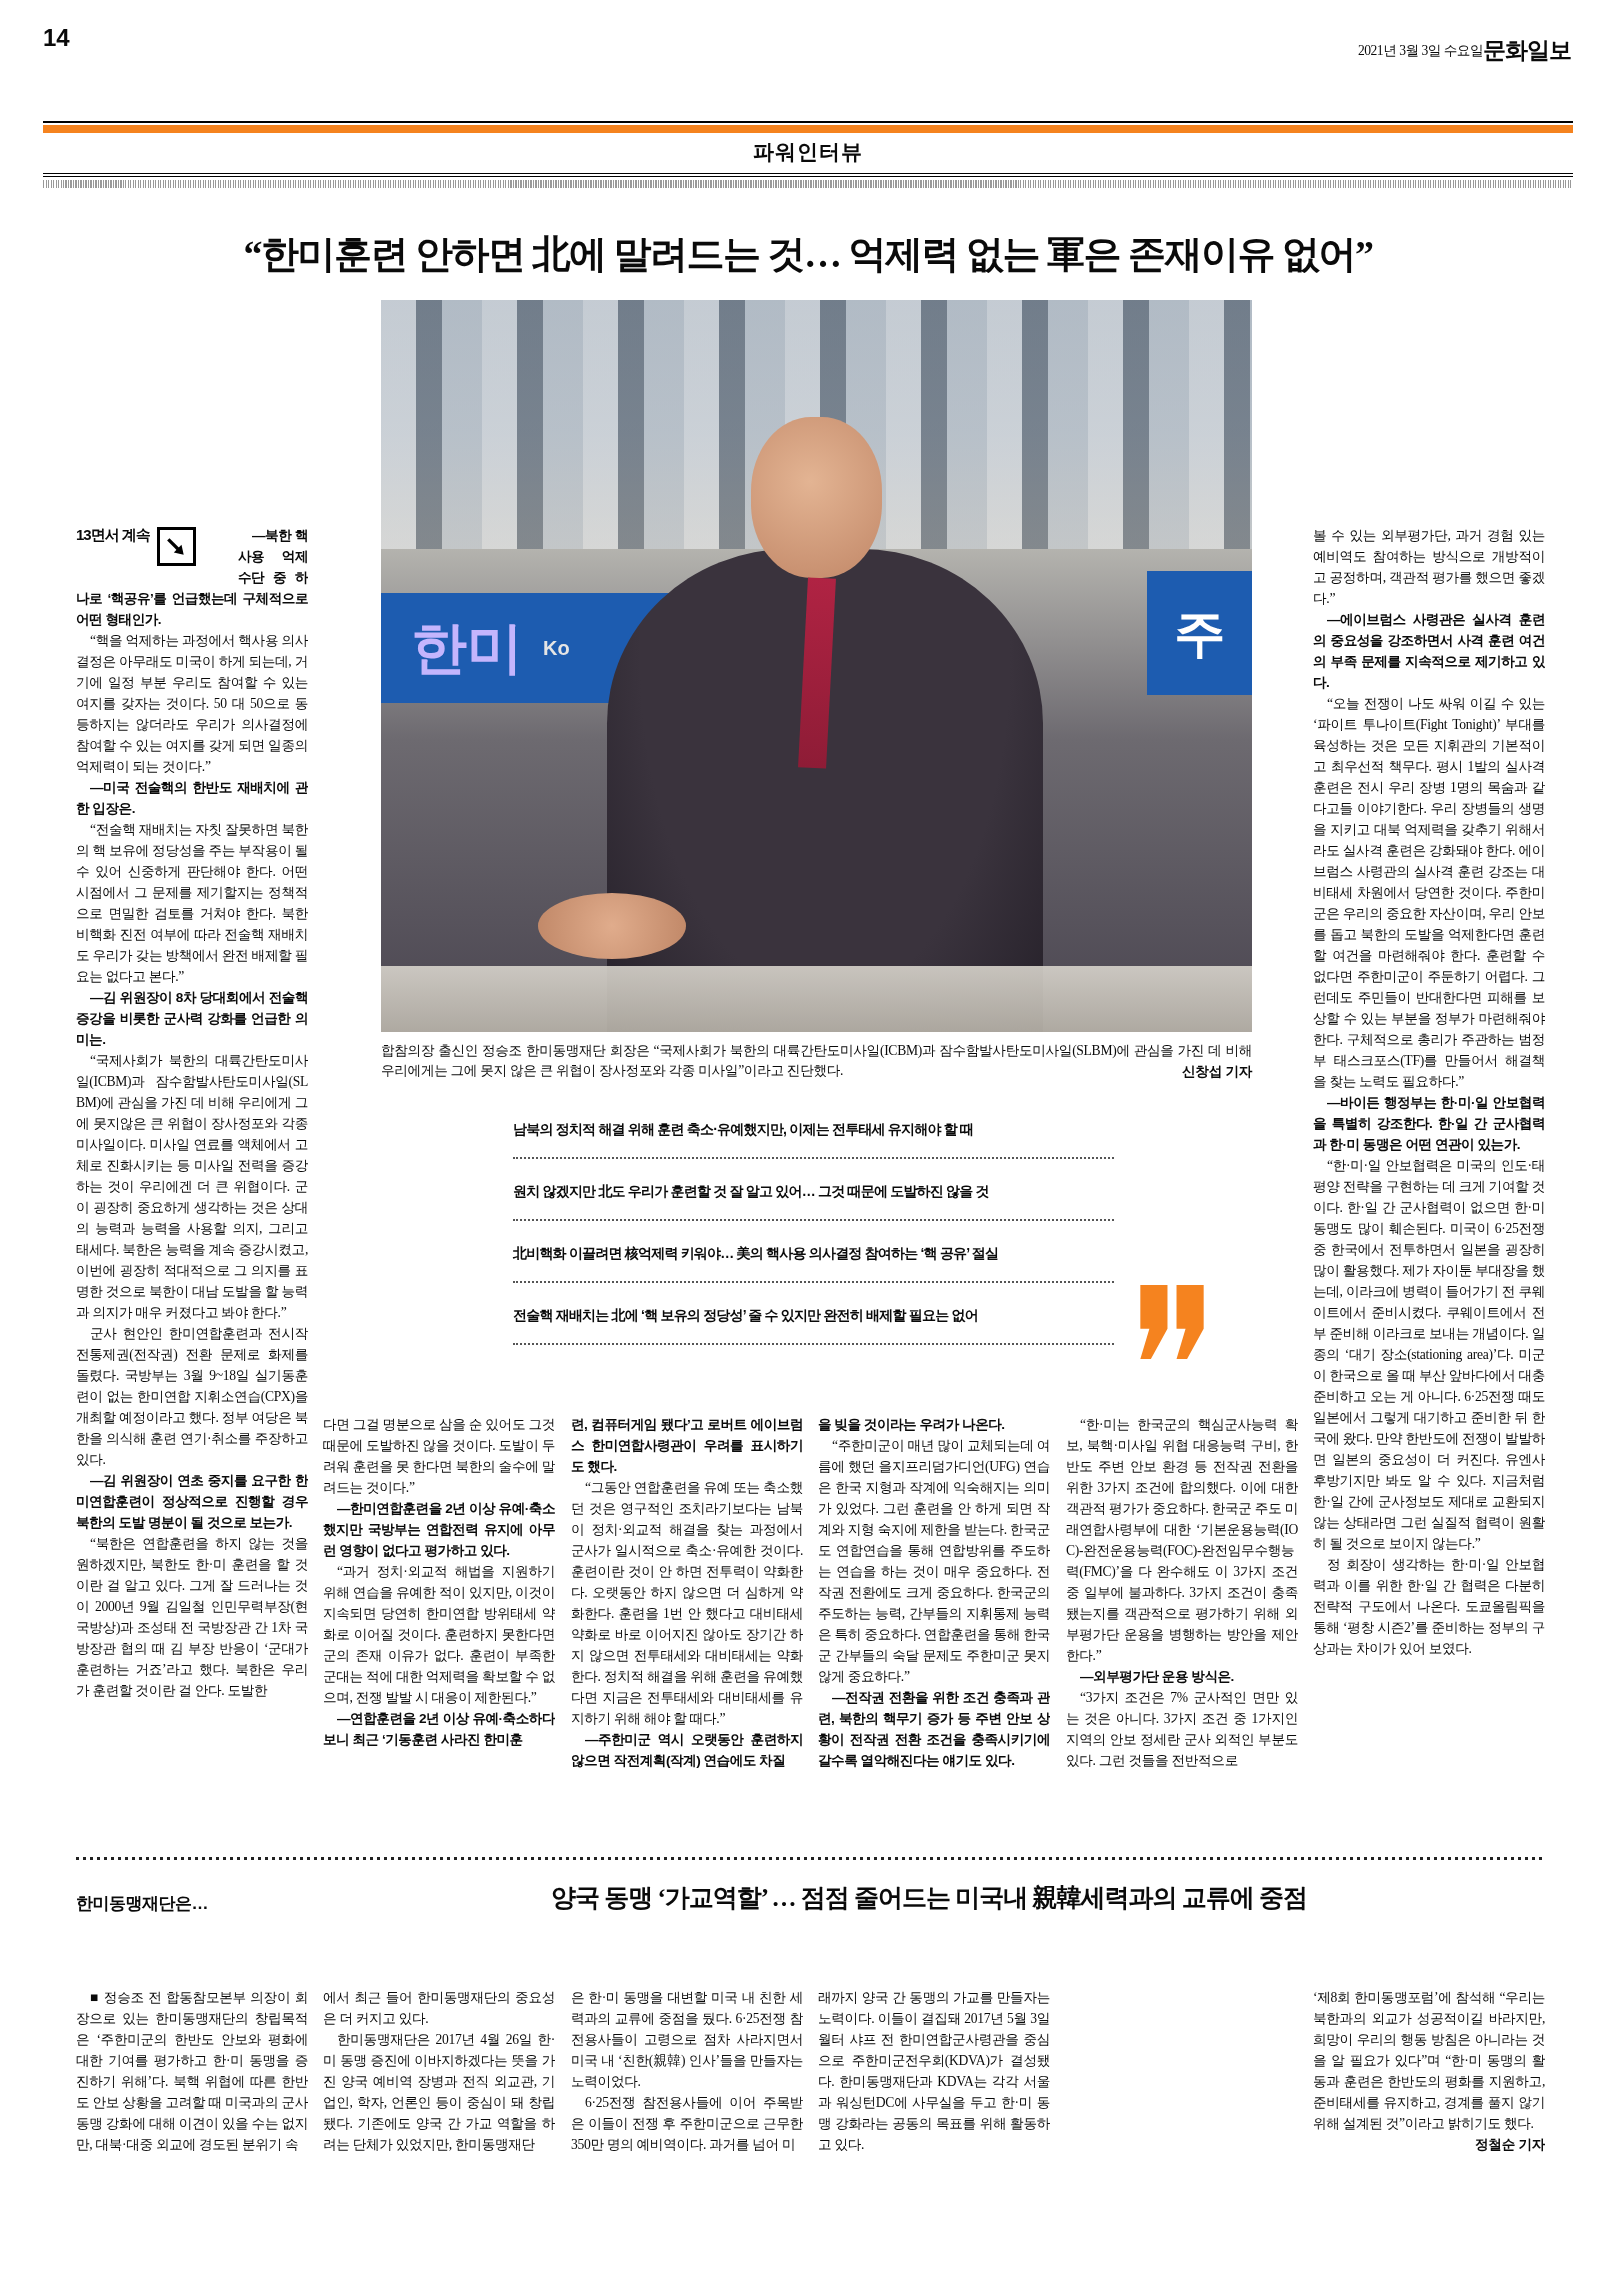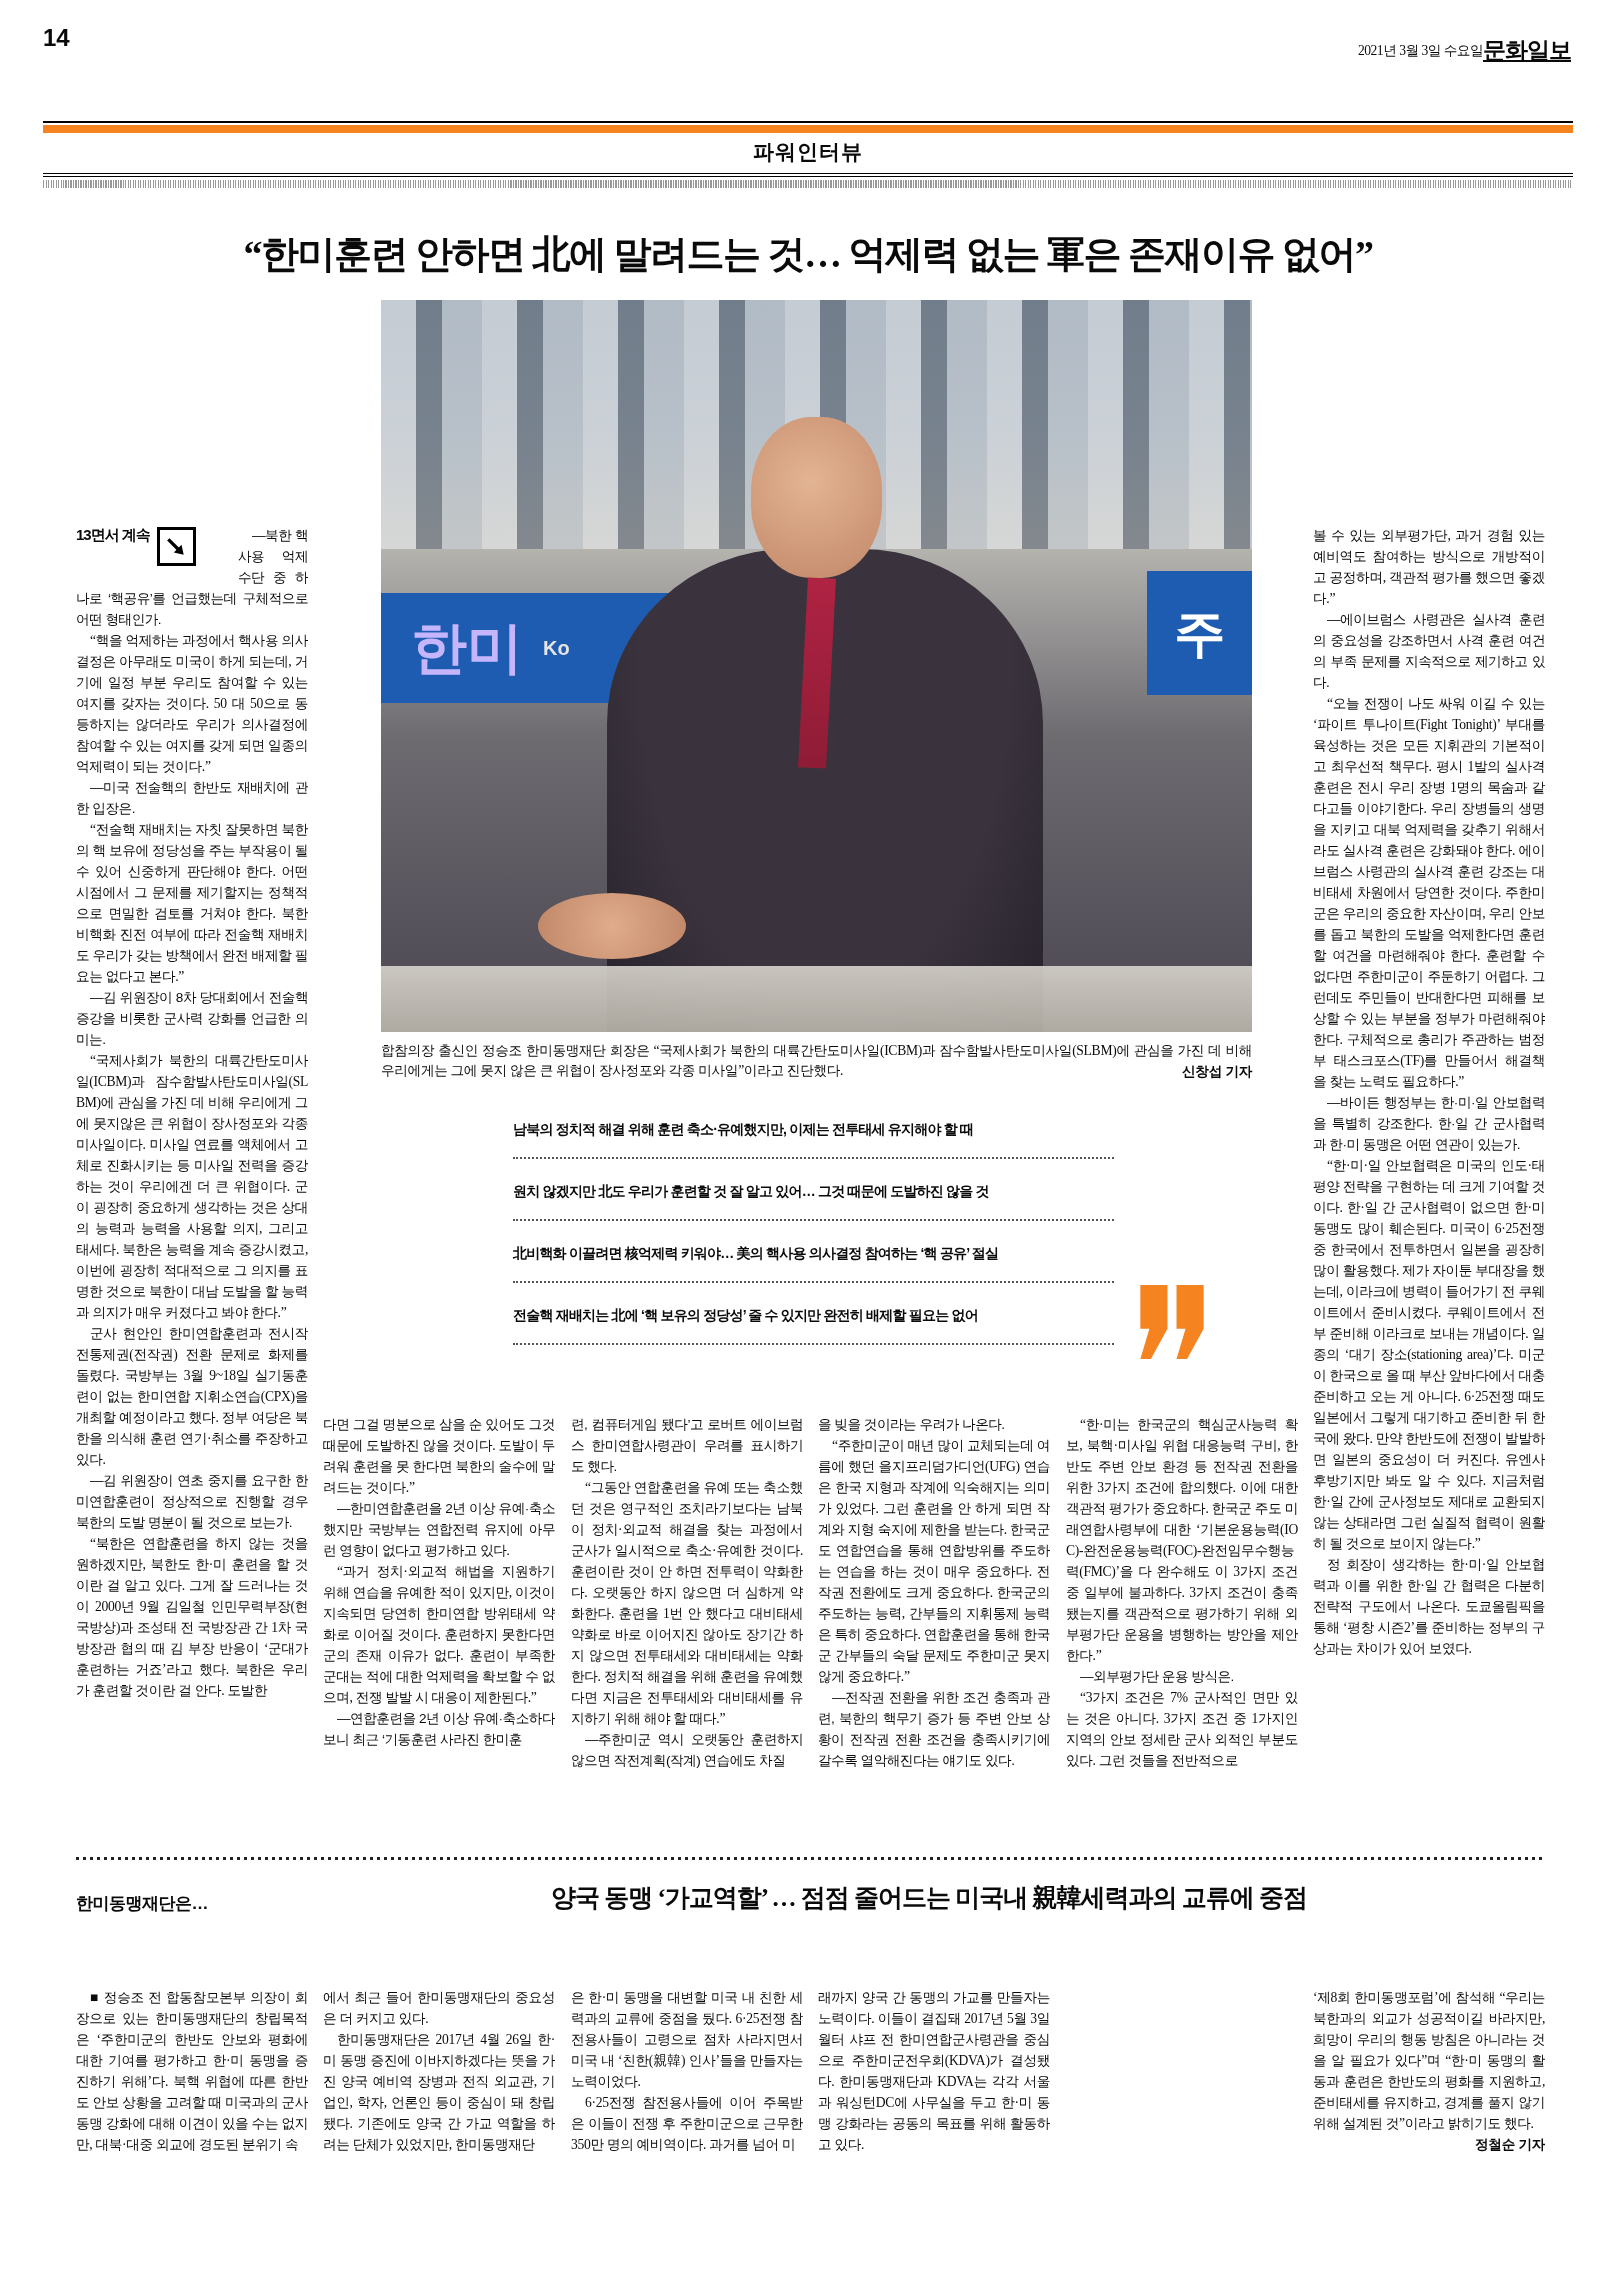--- a/index.html
+++ b/index.html
@@ -3,21 +3,21 @@
 <meta charset="utf-8">
 <style>
   html,body{margin:0;padding:0;background:#ffffff;}
   .page{position:relative;width:1616px;height:2273px;background:#fff;overflow:hidden;
         font-family:"Liberation Serif",serif;color:#0a0a0a;}
 
   
   .page-num{position:absolute;left:43px;top:26px;font:700 24px/1 "Liberation Sans",sans-serif;}
   .head-right{position:absolute;right:45px;top:39px;display:flex;align-items:center;}
   .dateline{font:400 13.6px/1 "Liberation Serif",serif;letter-spacing:-0.5px;}
-  .masthead{font:900 23px/1 "Liberation Serif",serif;letter-spacing:-1px;text-decoration:underline;}
+  .masthead{font:900 23px/1 "Liberation Serif",serif;letter-spacing:-1px;}
   .top-rule{position:absolute;left:43px;right:43px;top:121px;height:1.5px;background:#000;}
   .orange-bar{position:absolute;left:43px;right:43px;top:125px;height:8px;}
   .section-label{position:absolute;left:0;right:0;top:141px;text-align:center;
                  font:800 21px/1 "Liberation Sans",sans-serif;letter-spacing:1px;}
   .hairline{position:absolute;left:43px;right:43px;height:1px;background:#000;}
   .dot-band{position:absolute;left:43px;right:43px;top:180px;height:8px;opacity:.75;
             background:repeating-linear-gradient(90deg,#777 0 1px,#fff 1px 2.5px);}
 
   
   .headline{position:absolute;left:43px;right:43px;top:208px;text-align:center;
@@ -62,21 +62,21 @@
   
   .col{position:absolute;width:232px;overflow:hidden;}
   #col1{left:76px;top:525px;height:1242px;}
   #col2{left:323px;top:1414px;height:444px;}
   #col3{left:571px;top:1414px;height:444px;}
   #col4{left:818px;top:1414px;height:444px;}
   #col5{left:1066px;top:1414px;height:444px;}
   #col6{left:1313px;top:525px;height:1293px;}
   .para{margin:0;font-size:13.6px;line-height:21px;text-align:justify;
         word-break:break-all;letter-spacing:-0.3px;text-indent:14px;}
-  .para.q,.para.qc{font-family:"Liberation Sans",sans-serif;font-weight:400;letter-spacing:-0.5px;}
+  .para.q,.para.qc{font-family:"Liberation Sans",sans-serif;font-weight:700;letter-spacing:-0.5px;}
   .para.a,.para.ac,.para.n{font-family:"Liberation Serif",serif;}
   .para.ac,.para.qc{text-indent:0;}
   .para.by{font-family:"Liberation Sans",sans-serif;font-weight:700;text-align:right;text-indent:0;}
 
   .cont-wrap{float:left;width:157px;height:46px;display:flex;align-items:flex-start;gap:7px;margin:2px 5px 3px 0;}
   .cont-label{font:800 15px/1 "Liberation Sans",sans-serif;letter-spacing:-1px;}
   .cont-box{width:33px;height:33px;border:3px solid #000;display:flex;align-items:center;justify-content:center;}
 
   
   .mid-sep{position:absolute;left:76px;right:71px;top:1857px;height:3px;

